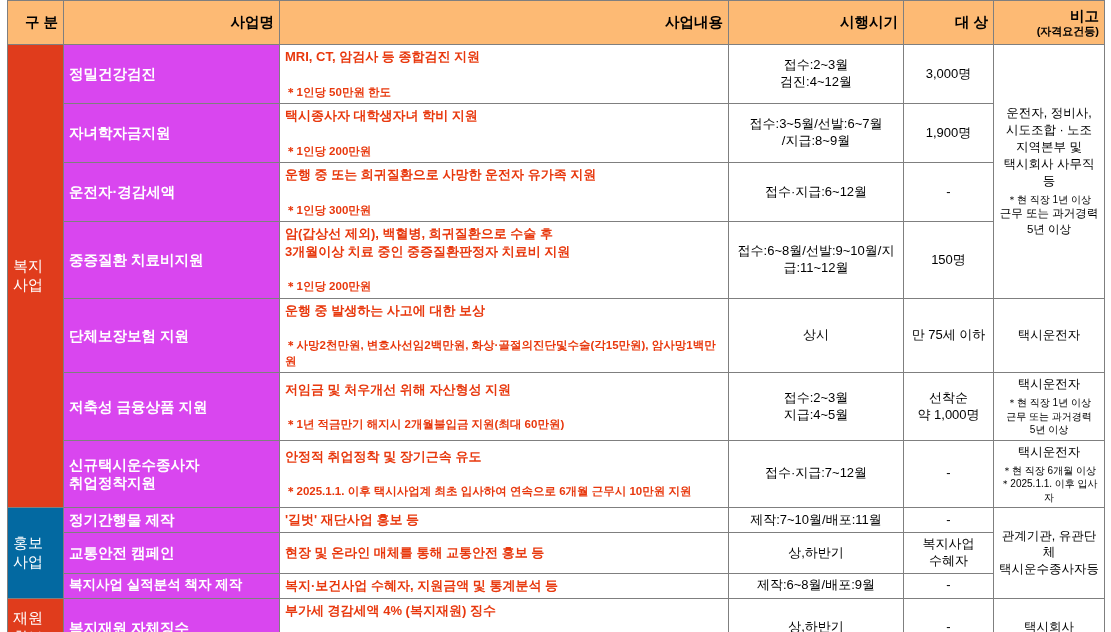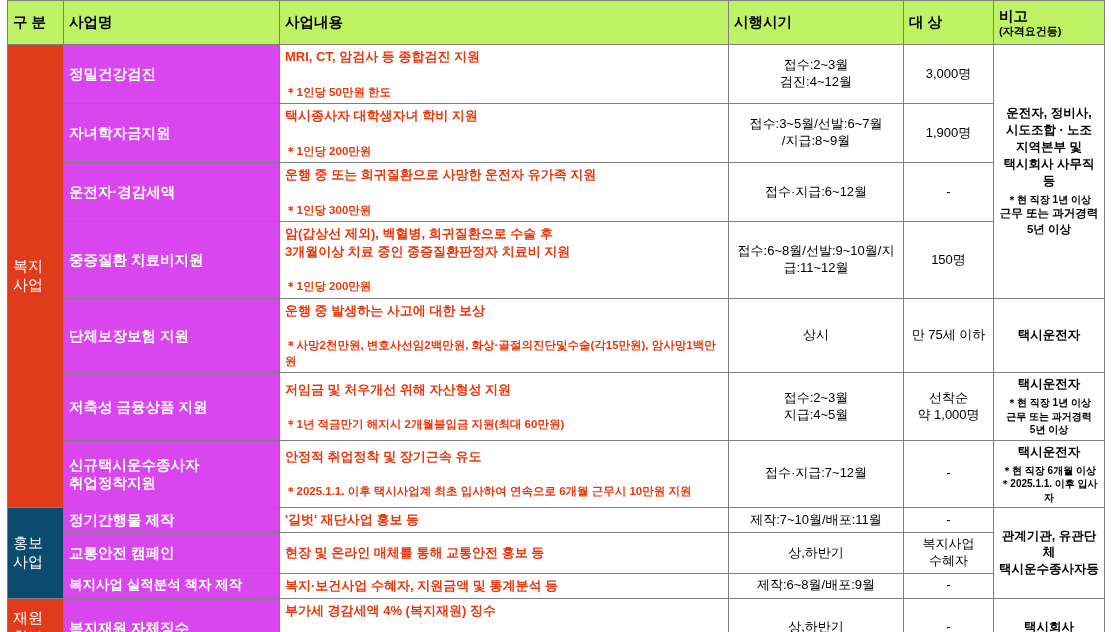--- a/index.html
+++ b/index.html
@@ -36,24 +36,24 @@
     margin: 0 7px;
     table-layout: fixed;
   }
   table.plan th, table.plan td {
     border: 1px solid #7f7f7f;
     vertical-align: middle;
     padding: 3px 5px;
     box-sizing: border-box;
   }
   thead th {
-    background: #bef264;
+    background: #fdba74;
     font-size: 14.5px;
     font-weight: bold;
-    text-align: left;
+    text-align: right;
     height: 44px;
     line-height: 1.25;
   }
   thead th .sub {
     display: block;
     font-size: 11px;
     font-weight: bold;
   }
   
   col.c-group { width: 56px; }
@@ -65,21 +65,21 @@
 
   td.group {
     background: #e03c1c;
     color: #ffffff;
     font-weight: normal;
     font-size: 15px;
     text-align: left;
     line-height: 1.25;
   }
   td.group.light {
-    background: #0c4a6e;
+    background: #0369a1;
   }
   td.name {
     background: #d946ef;
     color: #ffffff;
     font-weight: bold;
     font-size: 14.5px;
     text-align: left;
     padding-left: 14px;
     line-height: 1.25;
   }
@@ -100,21 +100,20 @@
   }
   td.center {
     text-align: center;
     font-size: 13px;
     line-height: 1.3;
   }
   td.note-col {
     text-align: center;
     font-size: 12.5px;
     line-height: 1.35;
-    font-weight: bold;
   }
   td.note-col .small {
     display: block;
     font-size: 10px;
     margin-top: 3px;
   }
   td.note-col .small2 {
     display: block;
     font-size: 11.5px;
   }

